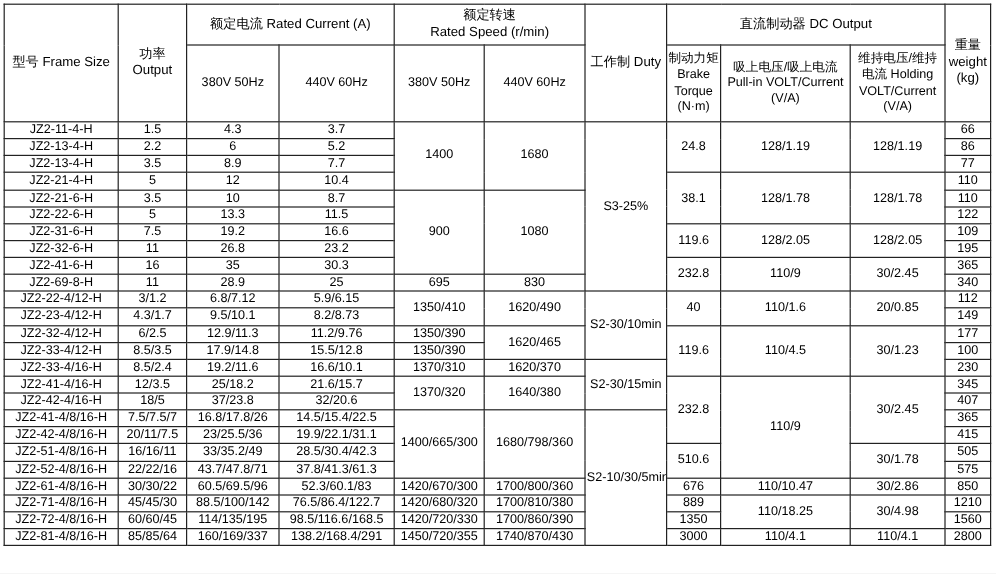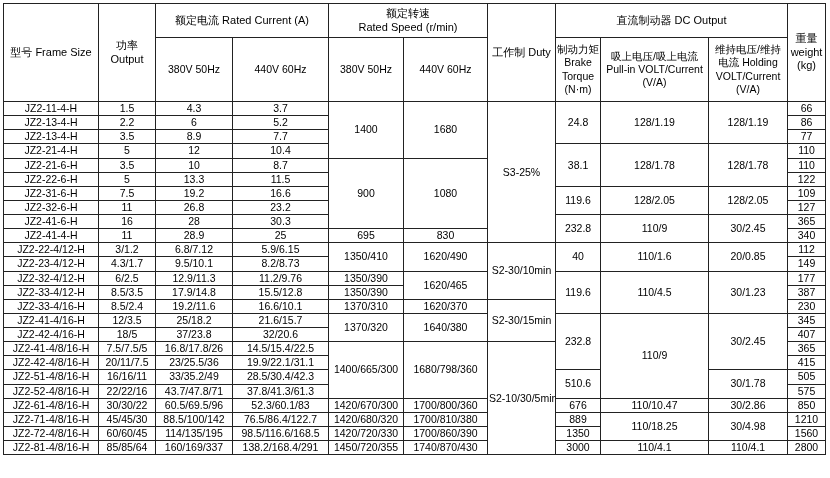--- a/index.html
+++ b/index.html
@@ -139,34 +139,34 @@
           <td rowspan="2">119.6</td>
           <td rowspan="2">128/2.05</td>
           <td rowspan="2">128/2.05</td>
           <td>109</td>
         </tr>
         <tr>
           <td>JZ2-32-6-H</td>
           <td>11</td>
           <td>26.8</td>
           <td>23.2</td>
-          <td>127</td>
+          <td>195</td>
         </tr>
         <tr>
           <td>JZ2-41-6-H</td>
           <td>16</td>
-          <td>28</td>
+          <td>35</td>
           <td>30.3</td>
           <td rowspan="2">232.8</td>
           <td rowspan="2">110/9</td>
           <td rowspan="2">30/2.45</td>
           <td>365</td>
         </tr>
         <tr>
-          <td>JZ2-41-4-H</td>
+          <td>JZ2-69-8-H</td>
           <td>11</td>
           <td>28.9</td>
           <td>25</td>
           <td>695</td>
           <td>830</td>
           <td>340</td>
         </tr>
         <tr>
           <td>JZ2-22-4/12-H</td>
           <td>3/1.2</td>
@@ -198,21 +198,21 @@
           <td rowspan="3">110/4.5</td>
           <td rowspan="3">30/1.23</td>
           <td>177</td>
         </tr>
         <tr>
           <td>JZ2-33-4/12-H</td>
           <td>8.5/3.5</td>
           <td>17.9/14.8</td>
           <td>15.5/12.8</td>
           <td>1350/390</td>
-          <td>387</td>
+          <td>100</td>
         </tr>
         <tr>
           <td>JZ2-33-4/16-H</td>
           <td>8.5/2.4</td>
           <td>19.2/11.6</td>
           <td>16.6/10.1</td>
           <td>1370/310</td>
           <td>1620/370</td>
           <td rowspan="3">S2-30/15min</td>
           <td>230</td>
@@ -231,21 +231,21 @@
         </tr>
         <tr>
           <td>JZ2-42-4/16-H</td>
           <td>18/5</td>
           <td>37/23.8</td>
           <td>32/20.6</td>
           <td>407</td>
         </tr>
         <tr>
           <td>JZ2-41-4/8/16-H</td>
-          <td>7.5/7.5/5</td>
+          <td>7.5/7.5/7</td>
           <td>16.8/17.8/26</td>
           <td>14.5/15.4/22.5</td>
           <td rowspan="4">1400/665/300</td>
           <td rowspan="4">1680/798/360</td>
           <td rowspan="8">S2-10/30/5min</td>
           <td>365</td>
         </tr>
         <tr>
           <td>JZ2-42-4/8/16-H</td>
           <td>20/11/7.5</td>

